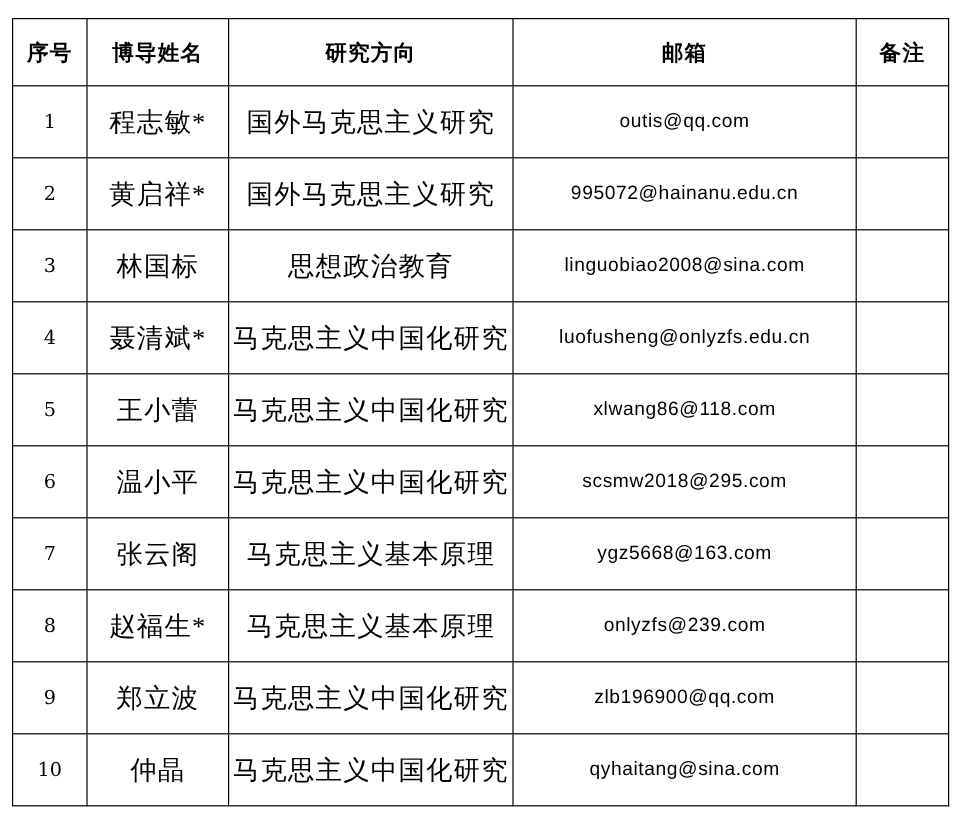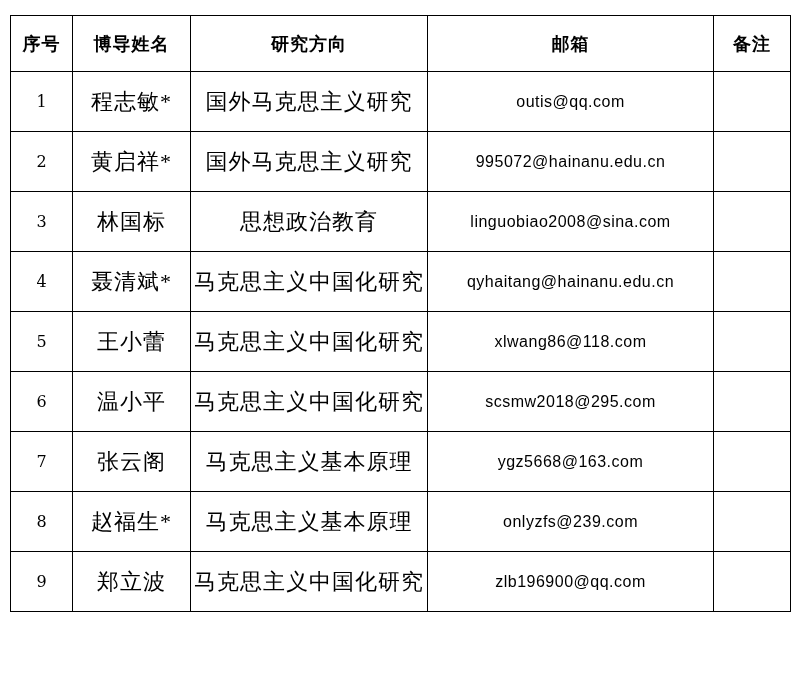--- a/index.html
+++ b/index.html
@@ -106,21 +106,21 @@
     <td class="cell-no">3</td>
     <td class="cell-name">林国标</td>
     <td class="cell-direction">思想政治教育</td>
     <td class="cell-email">linguobiao2008@sina.com</td>
     <td class="cell-remark"></td>
   </tr>
         <tr class="data-row">
     <td class="cell-no">4</td>
     <td class="cell-name">聂清斌*</td>
     <td class="cell-direction">马克思主义中国化研究</td>
-    <td class="cell-email">qyhaitang@hainanu.edu.cn</td>
+    <td class="cell-email">luofusheng@onlyzfs.edu.cn</td>
     <td class="cell-remark"></td>
   </tr>
         <tr class="data-row">
     <td class="cell-no">5</td>
     <td class="cell-name">王小蕾</td>
     <td class="cell-direction">马克思主义中国化研究</td>
     <td class="cell-email">xlwang86@118.com</td>
     <td class="cell-remark"></td>
   </tr>
         <tr class="data-row">
@@ -144,15 +144,22 @@
     <td class="cell-email">onlyzfs@239.com</td>
     <td class="cell-remark"></td>
   </tr>
         <tr class="data-row">
     <td class="cell-no">9</td>
     <td class="cell-name">郑立波</td>
     <td class="cell-direction">马克思主义中国化研究</td>
     <td class="cell-email">zlb196900@qq.com</td>
     <td class="cell-remark"></td>
   </tr>
+        <tr class="data-row">
+    <td class="cell-no">10</td>
+    <td class="cell-name">仲晶</td>
+    <td class="cell-direction">马克思主义中国化研究</td>
+    <td class="cell-email">qyhaitang@sina.com</td>
+    <td class="cell-remark"></td>
+  </tr>
       </tbody>
   </table>
 </div>
 
 </body></html>

